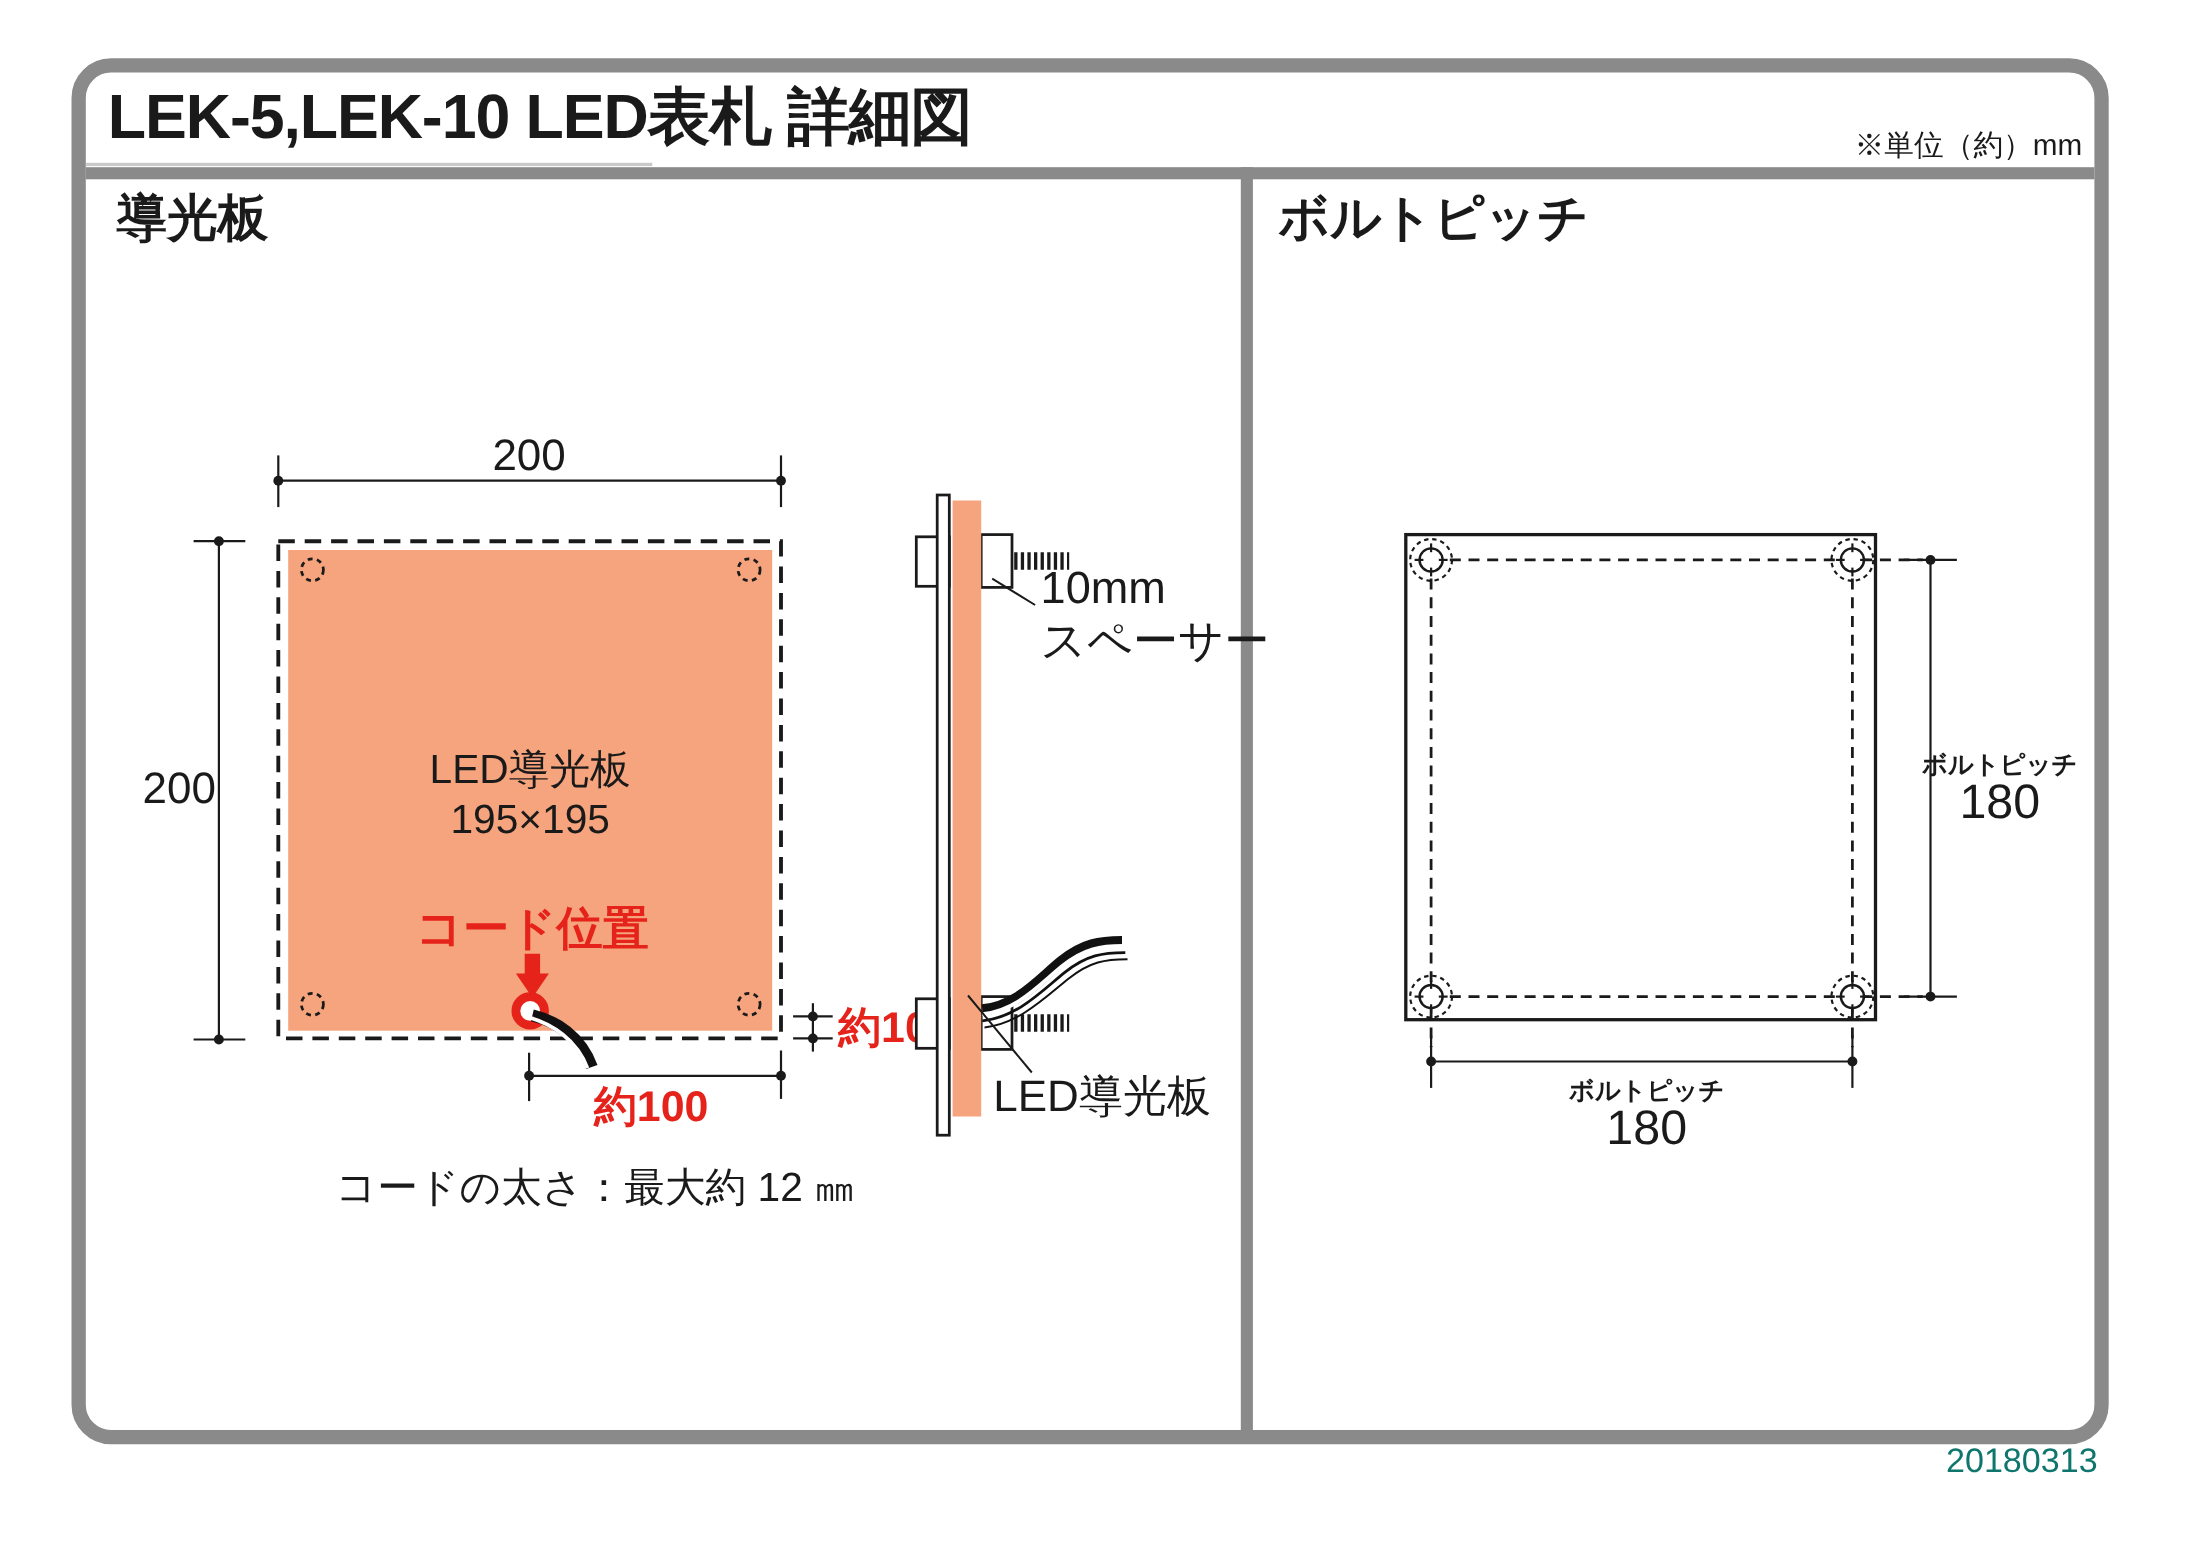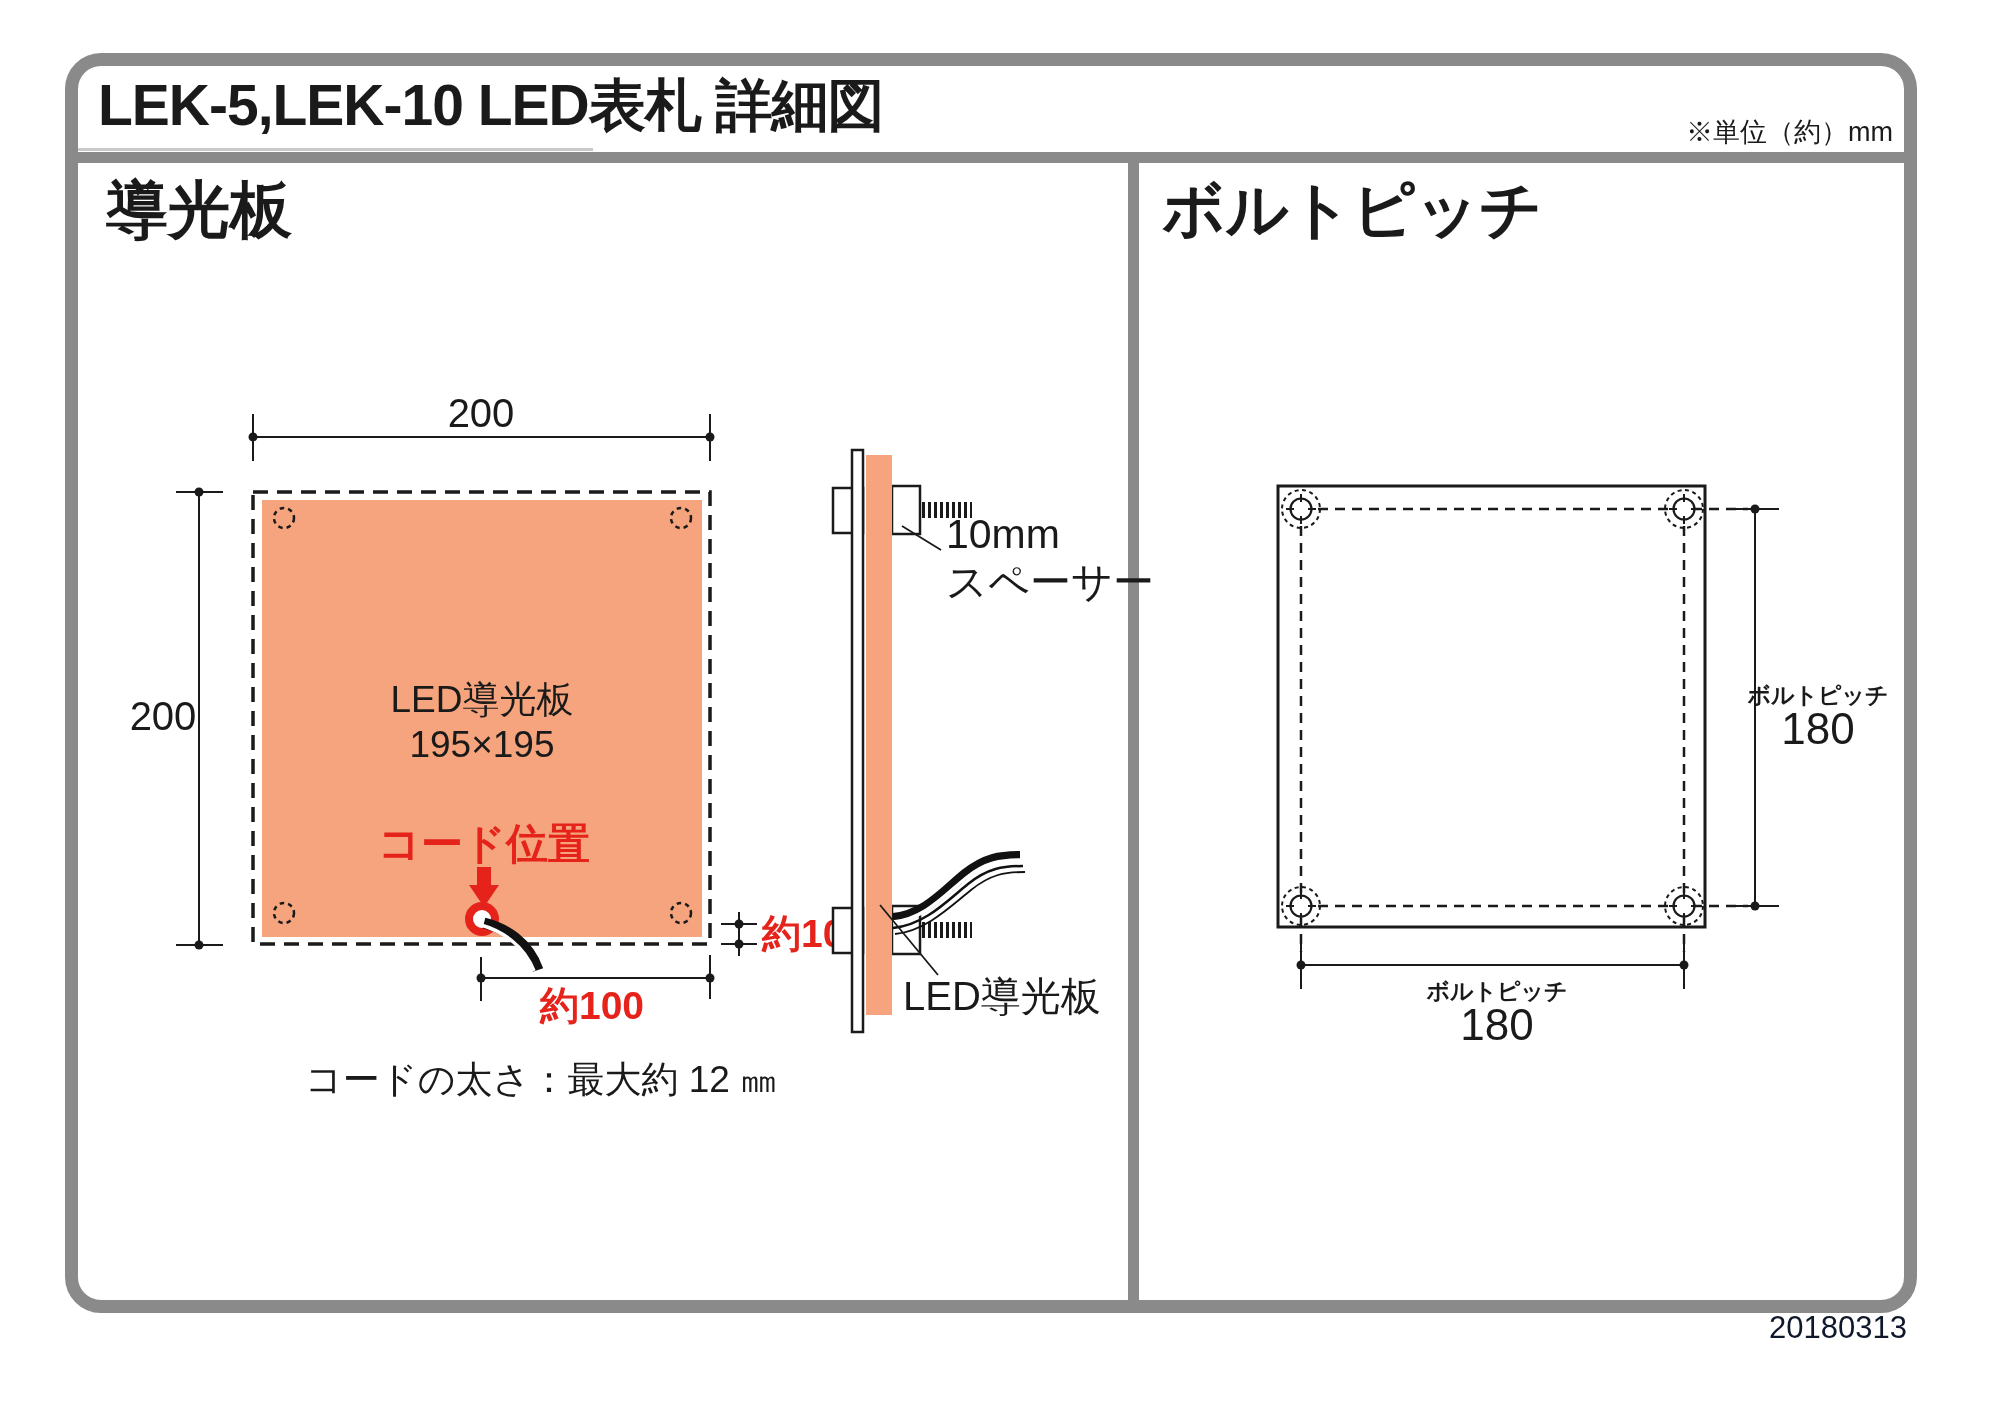--- a/index.html
+++ b/index.html
@@ -12,24 +12,24 @@
   .frame{
     left:65px;top:53px;width:1852px;height:1260px;
     box-sizing:border-box;border:13px solid #8A8A8A;border-radius:36px;
     background:transparent;
   }
   .titlebar-underline{left:78px;top:148px;width:515px;height:3px;background:#c9c9c9;}
   .h-divider{left:78px;top:152px;width:1826px;height:11px;background:#8A8A8A;}
   .v-divider{left:1128px;top:152px;width:11px;height:1148px;background:#8A8A8A;}
   .doc-title{left:98px;top:68px;font-size:57px;font-weight:bold;letter-spacing:-1px;white-space:nowrap;}
   .unit-note{right:107px;top:114px;font-size:27px;font-weight:normal;white-space:nowrap;}
-  .panel-heading{top:168px;font-size:62px;font-weight:bold;white-space:nowrap;}
+  .panel-heading{top:168px;font-size:46px;font-weight:bold;white-space:nowrap;}
   .panel-heading.left{left:106px;}
   .panel-heading.right{left:1162px;}
-  .doc-date{right:93px;top:1310px;font-size:31px;color:#0f172a;}
+  .doc-date{right:93px;top:1310px;font-size:31px;color:#0f766e;}
   svg{position:absolute;left:0;top:0;}
   svg text{font-family:"Liberation Sans", sans-serif;fill:#1a1a1a;}
   .red{fill:#E5231B;font-weight:bold;}
   .dimtext{font-weight:normal;}
   .lbl{font-weight:normal;}
 </style>
 </head>
 <body>
 
 <div class="abs frame"></div>

